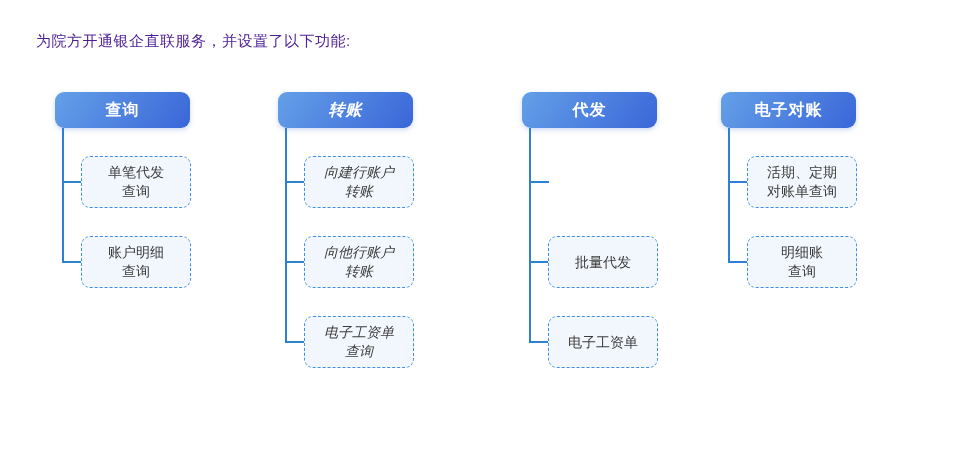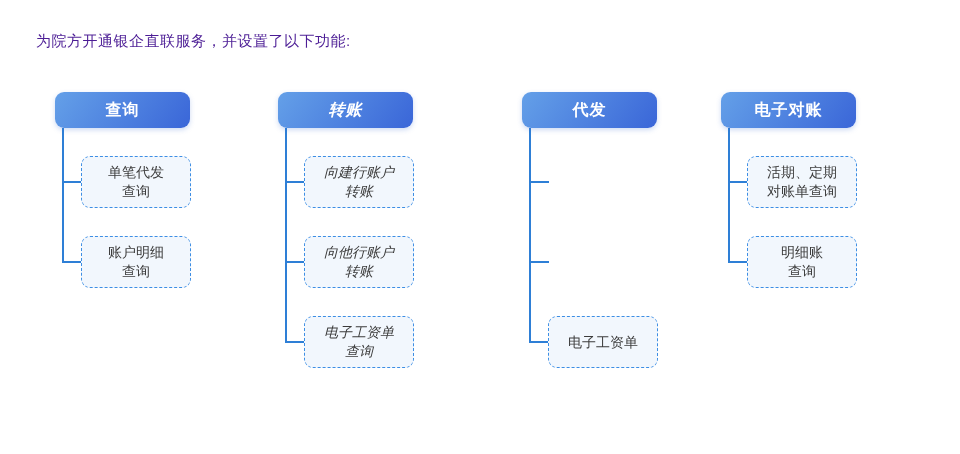--- a/index.html
+++ b/index.html
@@ -56,20 +56,21 @@
 转账</div>
         <div class="branch" style="top: 249px;"></div>
         <div class="child" style="top: 224px;">电子工资单
 查询</div>
       </div>
       <div class="column" style="left: 522px;">
         <div class="trunk" style="height: 214px;"></div>
         <div class="header">代发</div>
         <div class="branch" style="top: 89px;"></div>
         <div class="branch" style="top: 169px;"></div>
+        <div class="child" style="top: 144px;">批量代发</div>
         <div class="branch" style="top: 249px;"></div>
         <div class="child" style="top: 224px;">电子工资单</div>
       </div>
       <div class="column" style="left: 721px;">
         <div class="trunk" style="height: 134px;"></div>
         <div class="header">电子对账</div>
         <div class="branch" style="top: 89px;"></div>
         <div class="child" style="top: 64px;">活期、定期
 对账单查询</div>
         <div class="branch" style="top: 169px;"></div>

